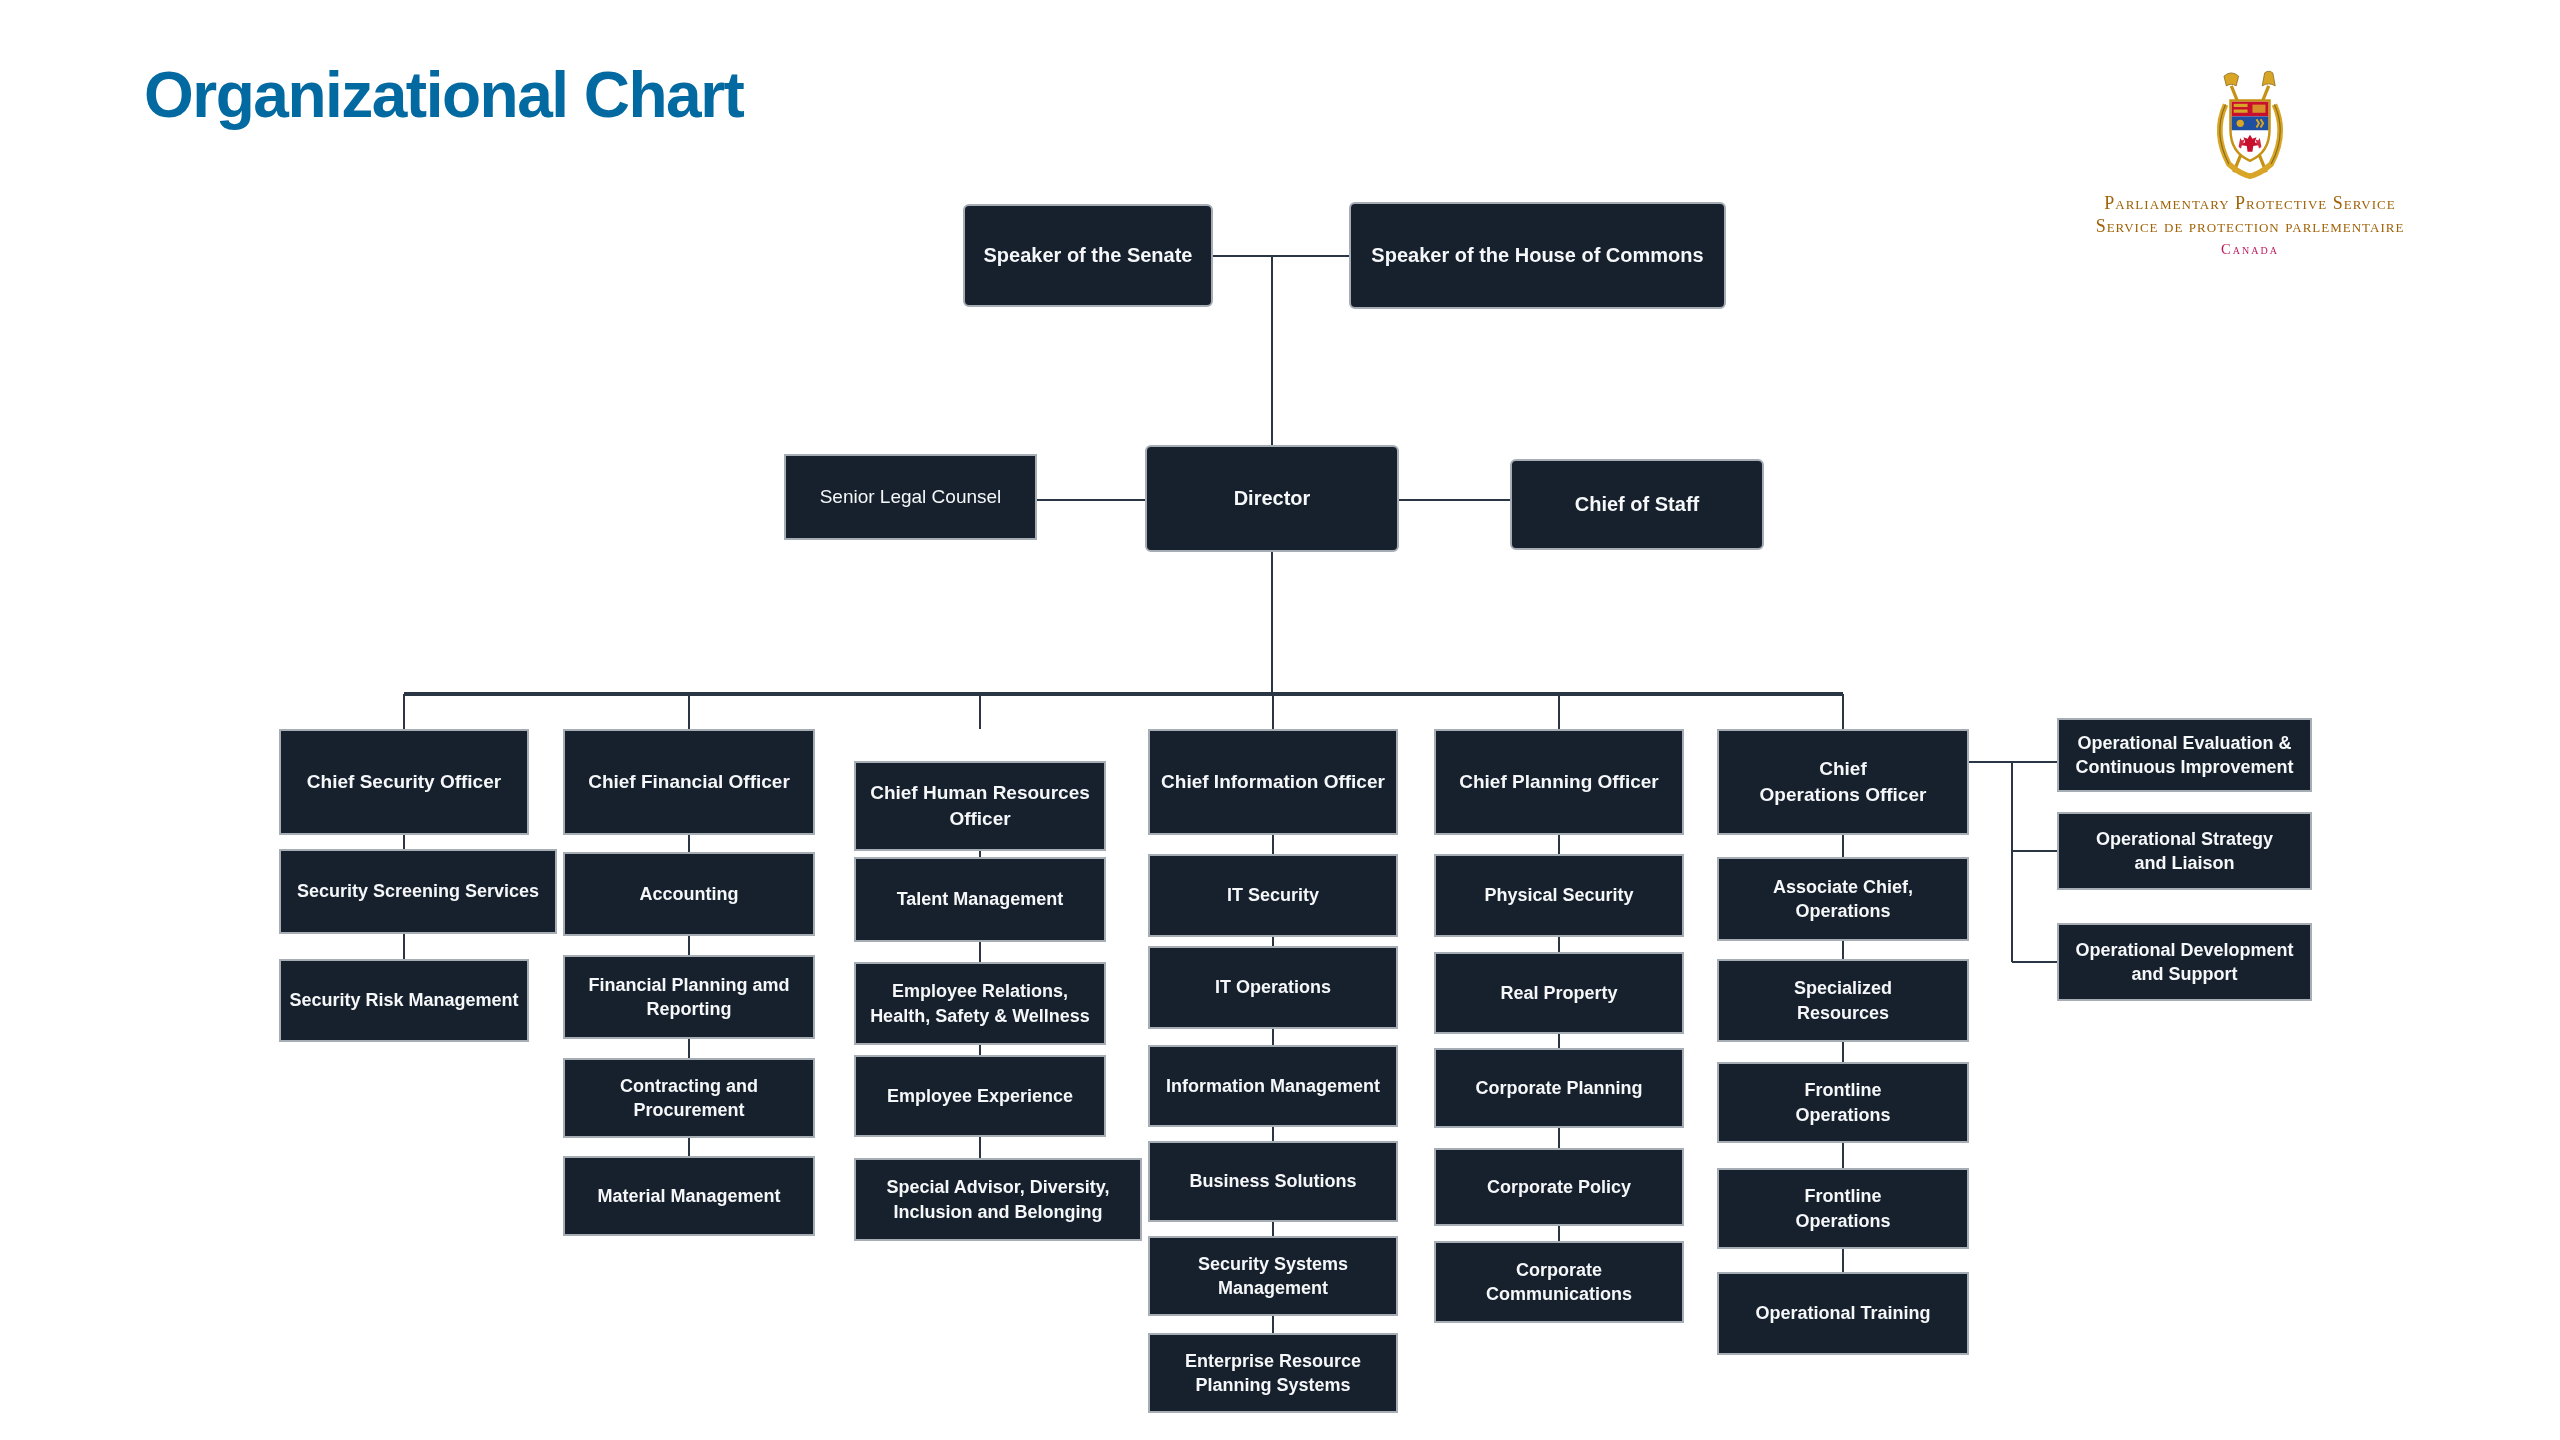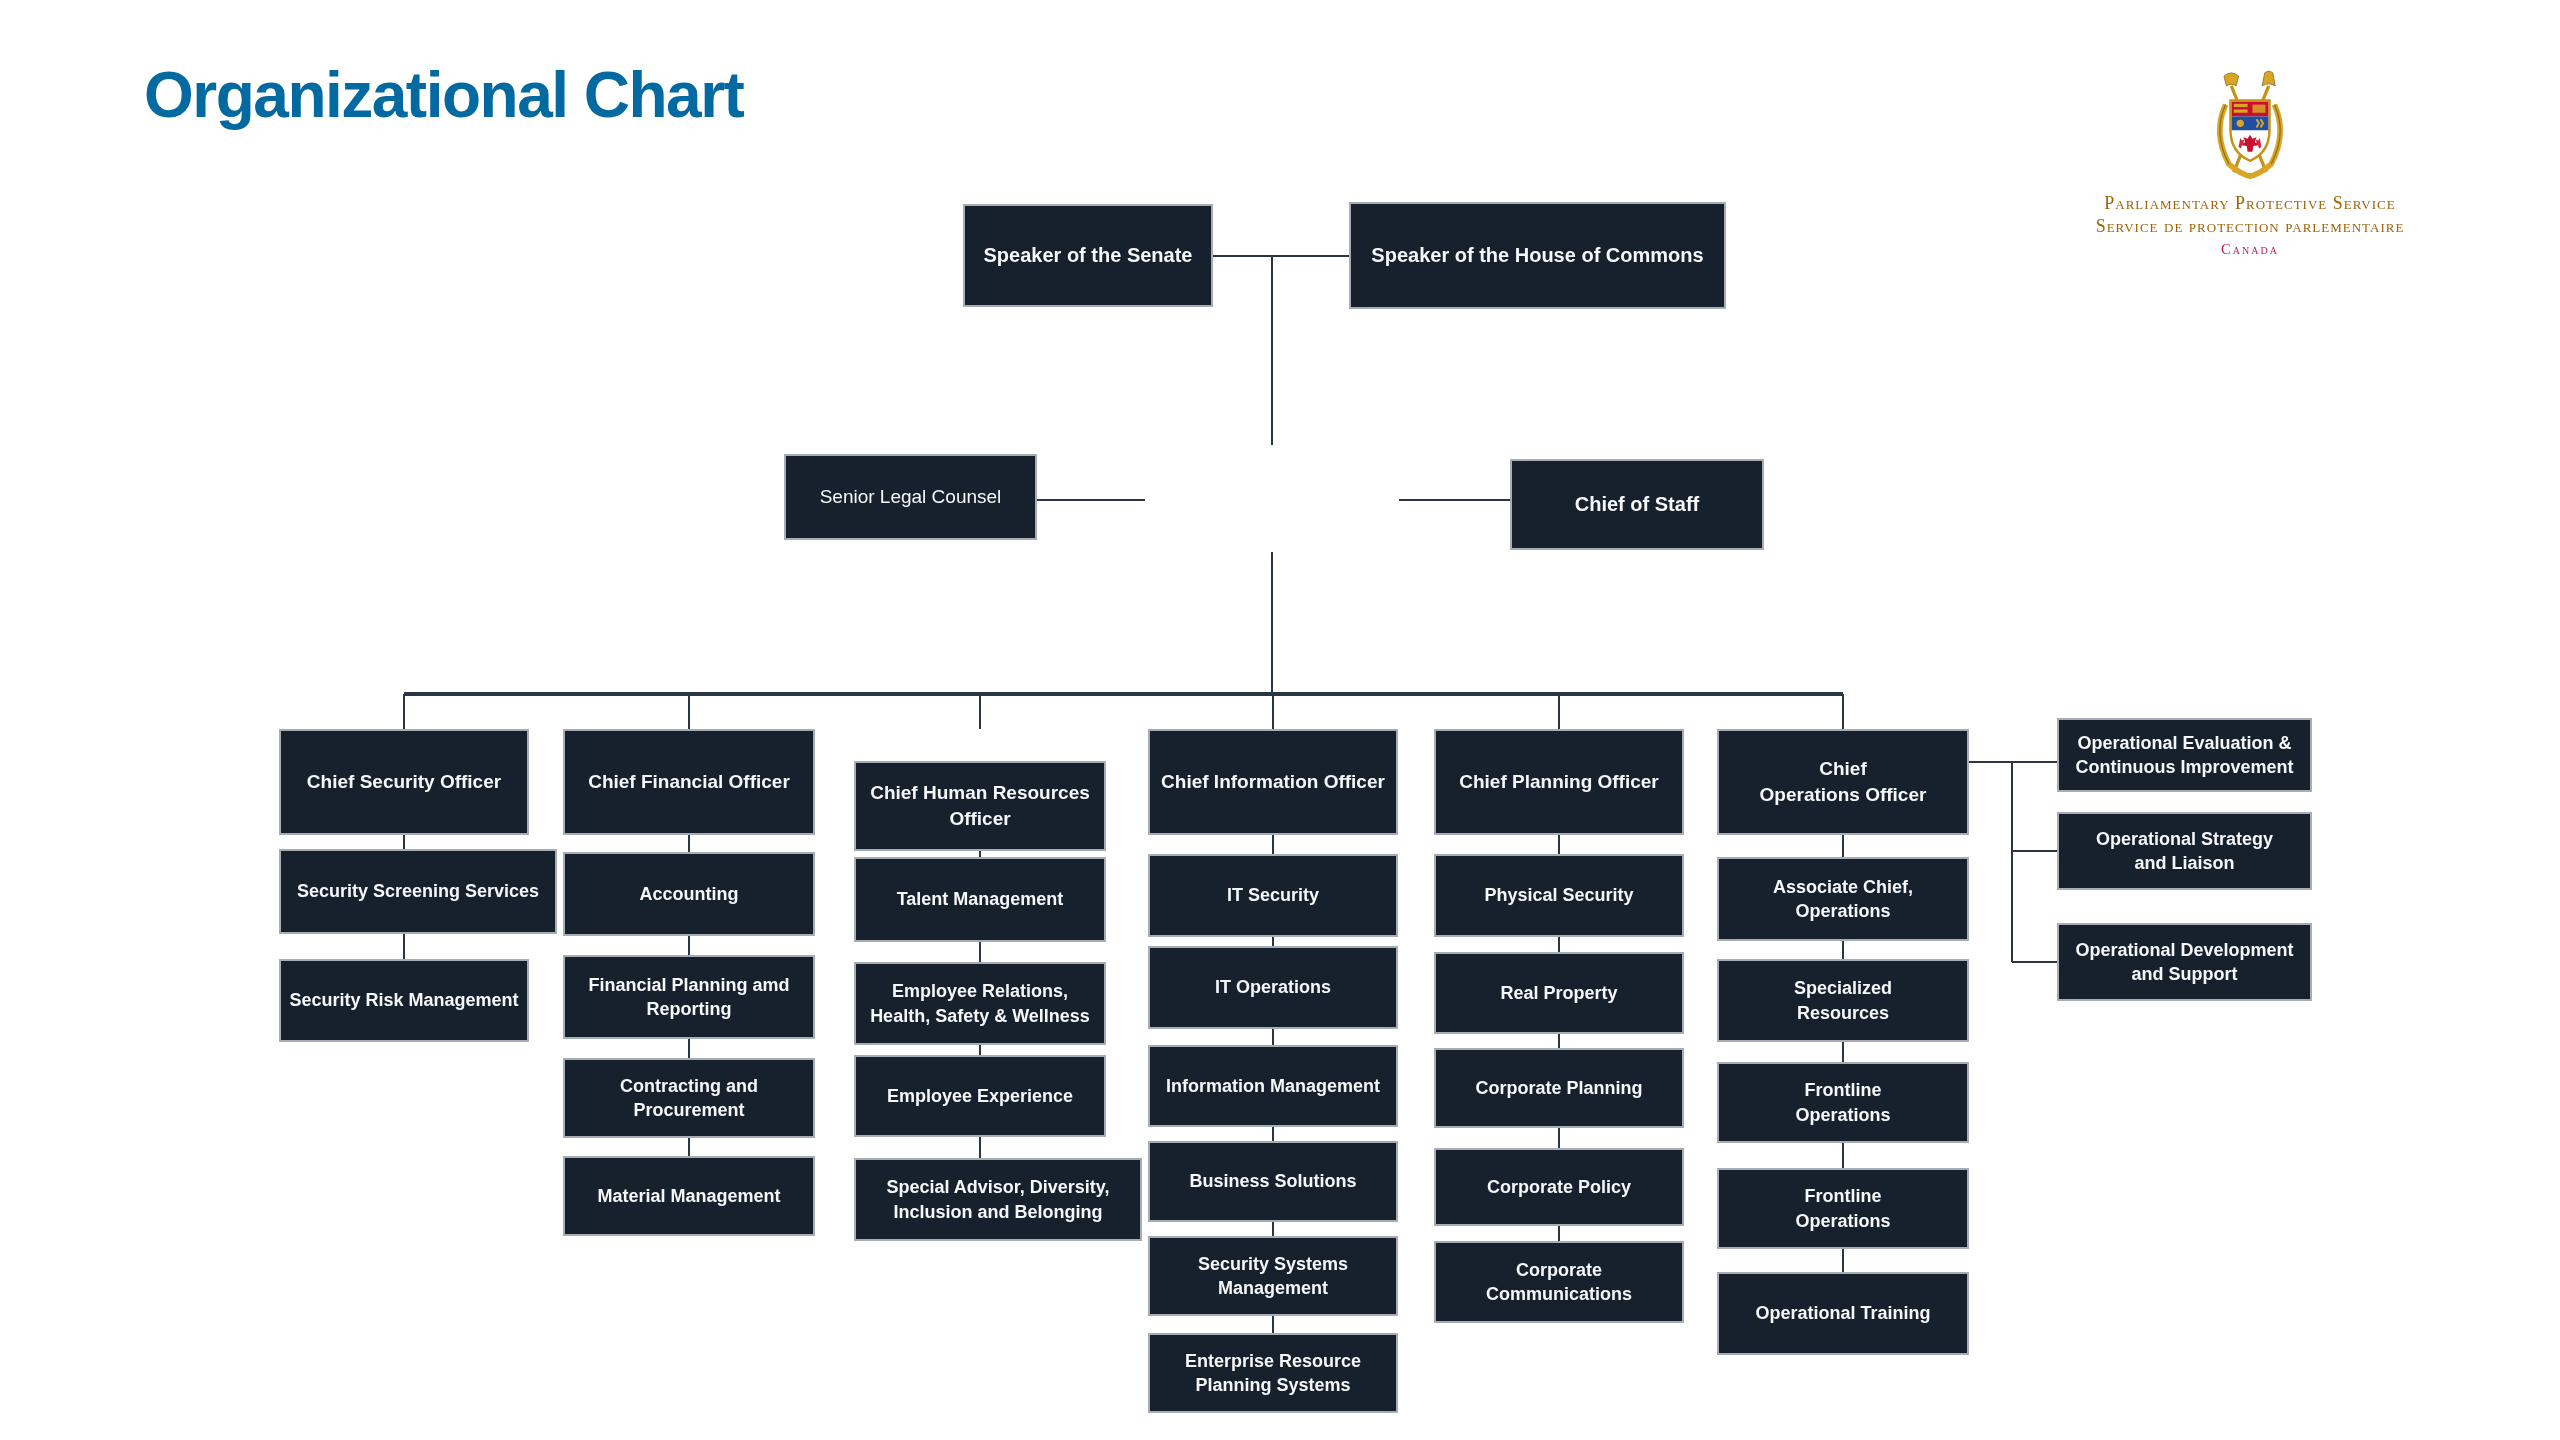--- a/index.html
+++ b/index.html
@@ -49,21 +49,21 @@
     display: flex;
     align-items: center;
     justify-content: center;
     text-align: center;
     font-weight: 700;
     font-size: 18px;
     line-height: 1.35;
     white-space: pre-line;
     padding: 2px 5px;
   }
-  .node.lvl-top { font-size: 20px; }
+  .node.lvl-top { font-size: 20px; border-radius: 6px; }
   .node.lvl-chief { font-size: 19px; }
   .node.regular { font-weight: 400; font-size: 19px; }
   .logo {
     position: absolute;
     left: 2085px;
     top: 68px;
     width: 330px;
     text-align: center;
     color: #3A3A3A;
   }
@@ -125,20 +125,21 @@
     <line x1="1969" y1="762" x2="2057" y2="762"></line>
     <line x1="2012" y1="762" x2="2012" y2="962"></line>
     <line x1="2012" y1="851" x2="2057" y2="851"></line>
     <line x1="2012" y1="962" x2="2057" y2="962"></line>
   </svg>
 
   <div class="node lvl-top" style="left:963px;top:204px;width:250px;height:103px">Speaker of the Senate</div>
   <div class="node lvl-top" style="left:1349px;top:202px;width:377px;height:107px">Speaker of the House of Commons</div>
 
   <div class="node regular" style="left:784px;top:454px;width:253px;height:86px">Senior Legal Counsel</div>
+  <div class="node lvl-top" style="left:1145px;top:445px;width:254px;height:107px">Director</div>
   <div class="node lvl-top" style="left:1510px;top:459px;width:254px;height:91px">Chief of Staff</div>
 
   <div class="node lvl-chief" style="left:279px;top:729px;width:250px;height:106px">Chief Security Officer</div>
   <div class="node lvl-chief" style="left:563px;top:729px;width:252px;height:106px">Chief Financial Officer</div>
   <div class="node lvl-chief" style="left:854px;top:761px;width:252px;height:90px">Chief Human Resources
 Officer</div>
   <div class="node lvl-chief" style="left:1148px;top:729px;width:250px;height:106px">Chief Information Officer</div>
   <div class="node lvl-chief" style="left:1434px;top:729px;width:250px;height:106px">Chief Planning Officer</div>
   <div class="node lvl-chief" style="left:1717px;top:729px;width:252px;height:106px">Chief
 Operations Officer</div>

